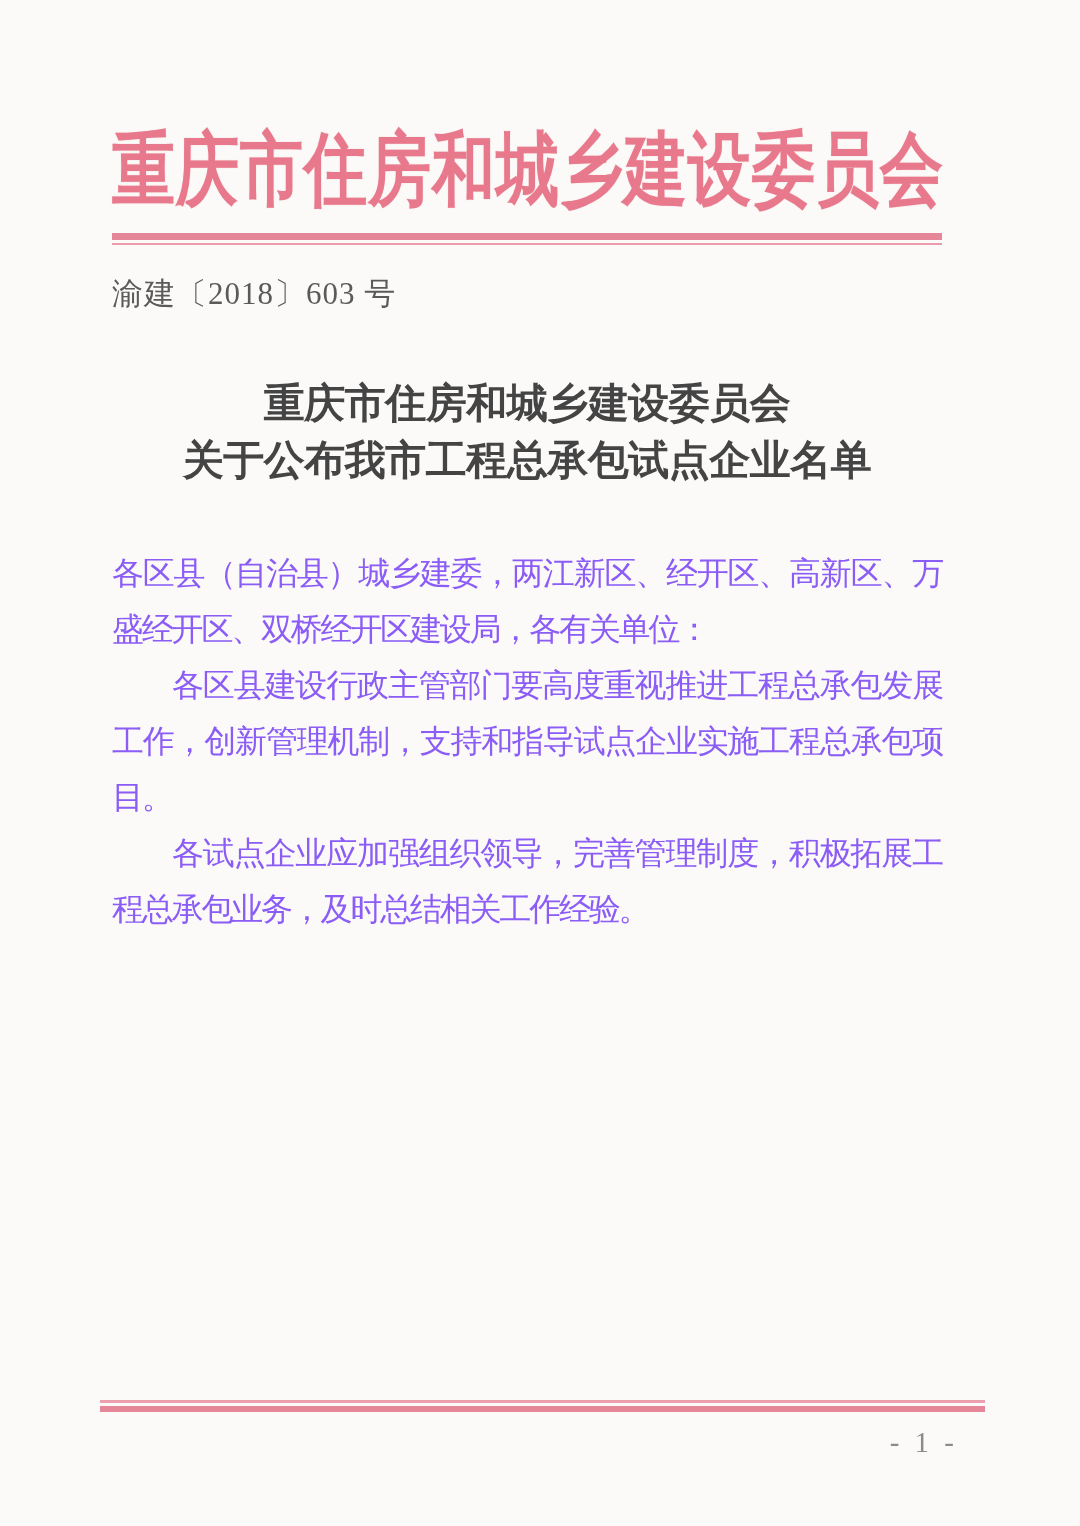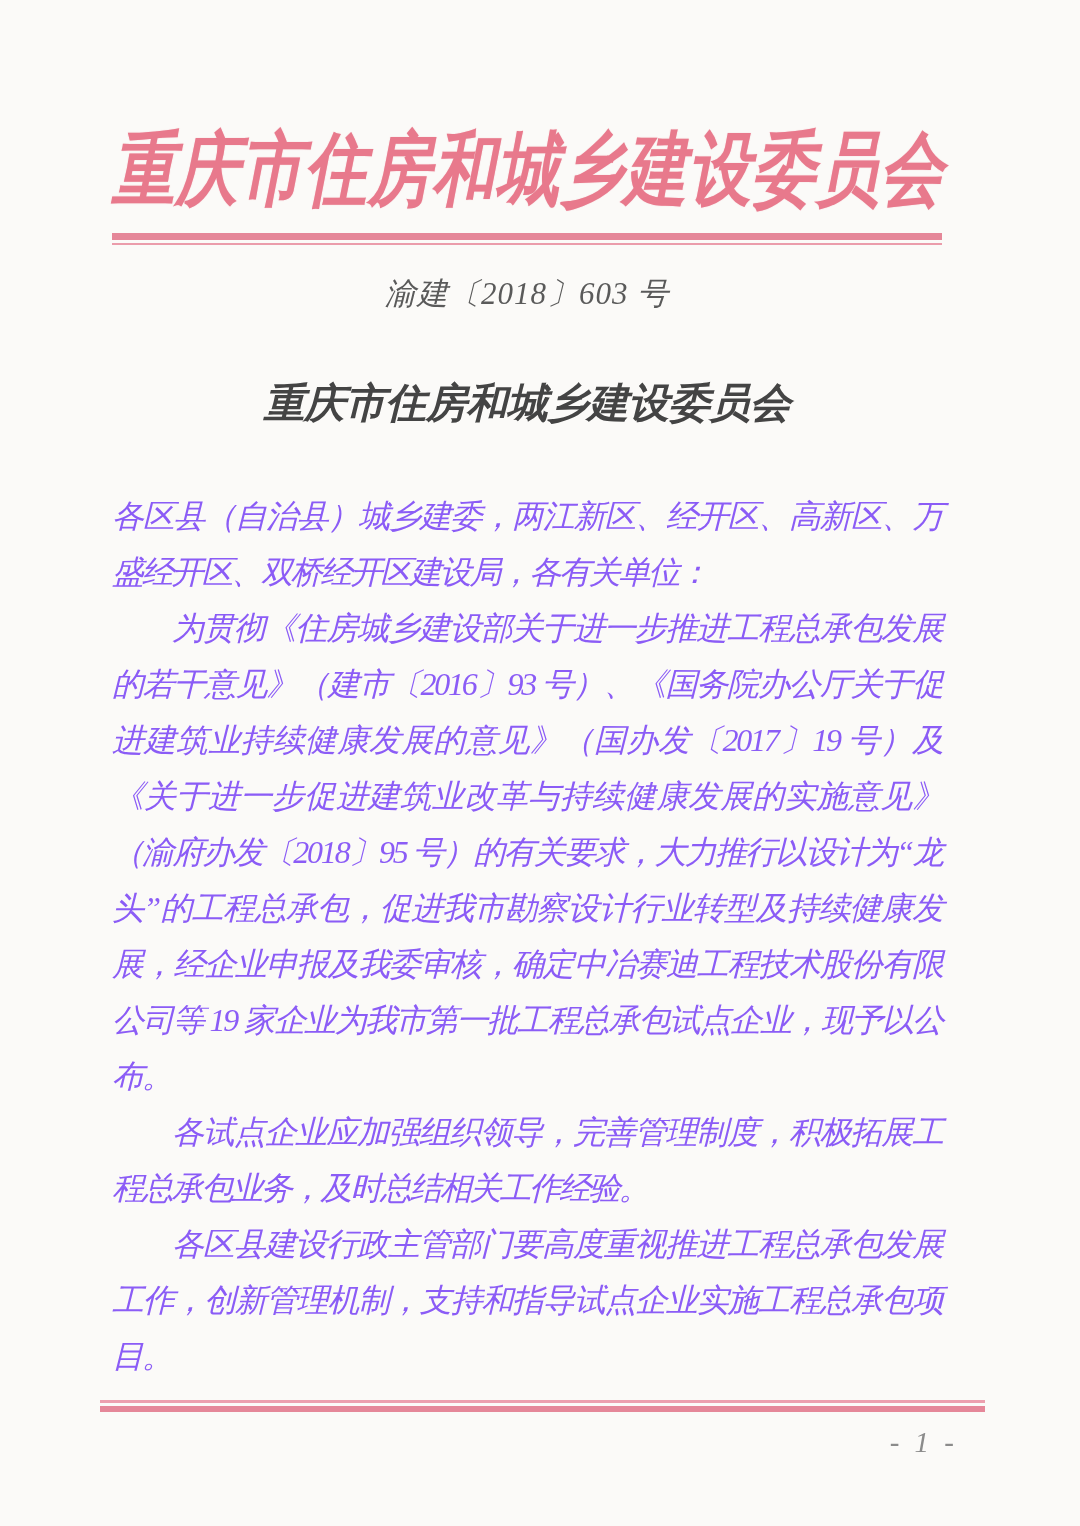--- a/index.html
+++ b/index.html
@@ -10,21 +10,20 @@
   .page {
     position: relative;
     width: 1080px;
     height: 1526px;
     margin: 0 auto;
     background: #fbfaf8;
     box-sizing: border-box;
     padding: 130px 138px 0 112px;
     font-family: "Liberation Serif", serif;
     overflow: hidden;
-    font-style: italic;
   }
   
   .letterhead {
     margin: 0;
     text-align: center;
     font-size: 63px;
     line-height: 1;
     font-weight: 700;
     letter-spacing: 1px;
     white-space: nowrap;
@@ -45,21 +44,21 @@
     right: 95px;
     top: 1400px;
   }
   .rule-bottom .thin  { height: 3px; background: #ec9fae; }
   .rule-bottom .gap   { height: 3px; }
   .rule-bottom .thick { height: 6px; background: #e58799; }
 
   
   .doc-number {
     margin-top: 32px;
-    text-align: center;
+    text-align: left;
     font-size: 31px;
     line-height: 1.1;
     color: #5a5a5a;
     letter-spacing: 1px;
   }
   
   .notice-title {
     margin-top: 64px;
     text-align: center;
     font-size: 41px;
@@ -100,27 +99,27 @@
   <div class="rule-top">
     <div class="thick"></div>
     <div class="gap"></div>
     <div class="thin"></div>
   </div>
 
   <div class="doc-number">渝建〔2018〕603 号</div>
 
   <div class="notice-title">
     <div>重庆市住房和城乡建设委员会</div>
+    <div>关于公布我市工程总承包试点企业名单</div>
   </div>
 
   <div class="body-text">
     <p>各区县（自治县）城乡建委，两江新区、经开区、高新区、万盛经开区、双桥经开区建设局，各有关单位：</p>
-    <p class="indent">为贯彻《住房城乡建设部关于进一步推进工程总承包发展的若干意见》（建市〔2016〕93 号）、《国务院办公厅关于促进建筑业持续健康发展的意见》（国办发〔2017〕19 号）及《关于进一步促进建筑业改革与持续健康发展的实施意见》（渝府办发〔2018〕95 号）的有关要求，大力推行以设计为“龙头”的工程总承包，促进我市勘察设计行业转型及持续健康发展，经企业申报及我委审核，确定中冶赛迪工程技术股份有限公司等 19 家企业为我市第一批工程总承包试点企业，现予以公布。</p>
+    <p class="indent">各区县建设行政主管部门要高度重视推进工程总承包发展工作，创新管理机制，支持和指导试点企业实施工程总承包项目。</p>
     <p class="indent">各试点企业应加强组织领导，完善管理制度，积极拓展工程总承包业务，及时总结相关工作经验。</p>
-    <p class="indent">各区县建设行政主管部门要高度重视推进工程总承包发展工作，创新管理机制，支持和指导试点企业实施工程总承包项目。</p>
   </div>
 
   <div class="rule-bottom">
     <div class="thin"></div>
     <div class="gap"></div>
     <div class="thick"></div>
   </div>
 
   <div class="page-number">- 1 -</div>
 

